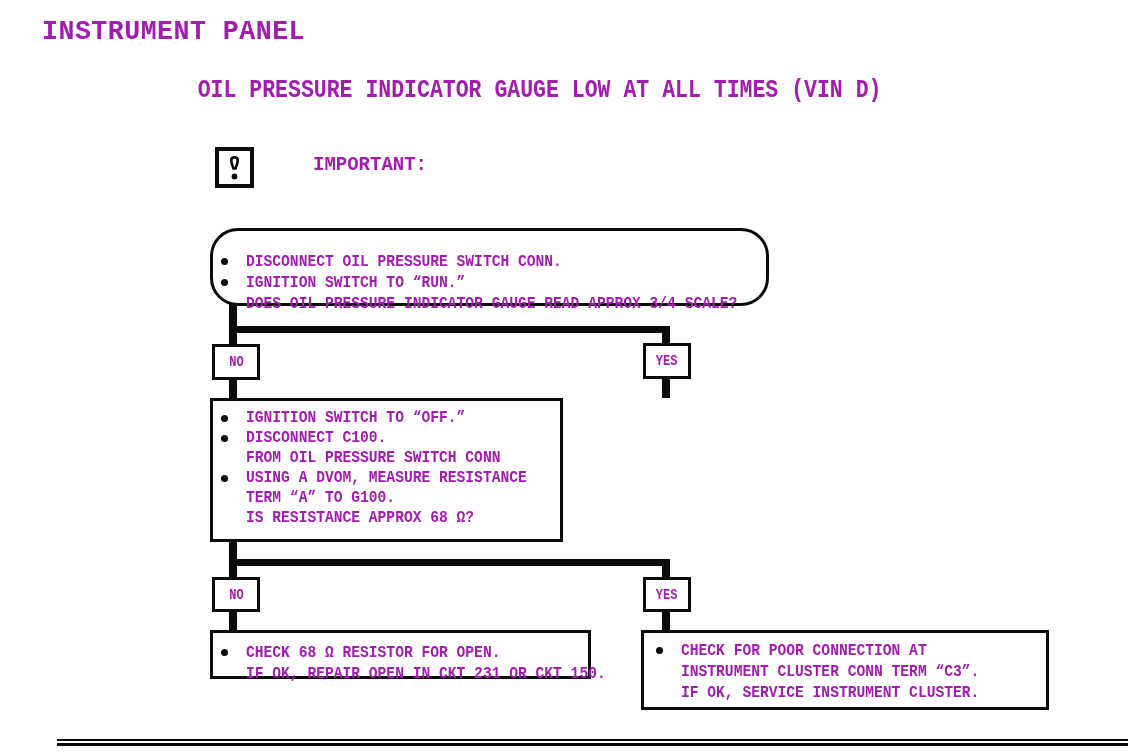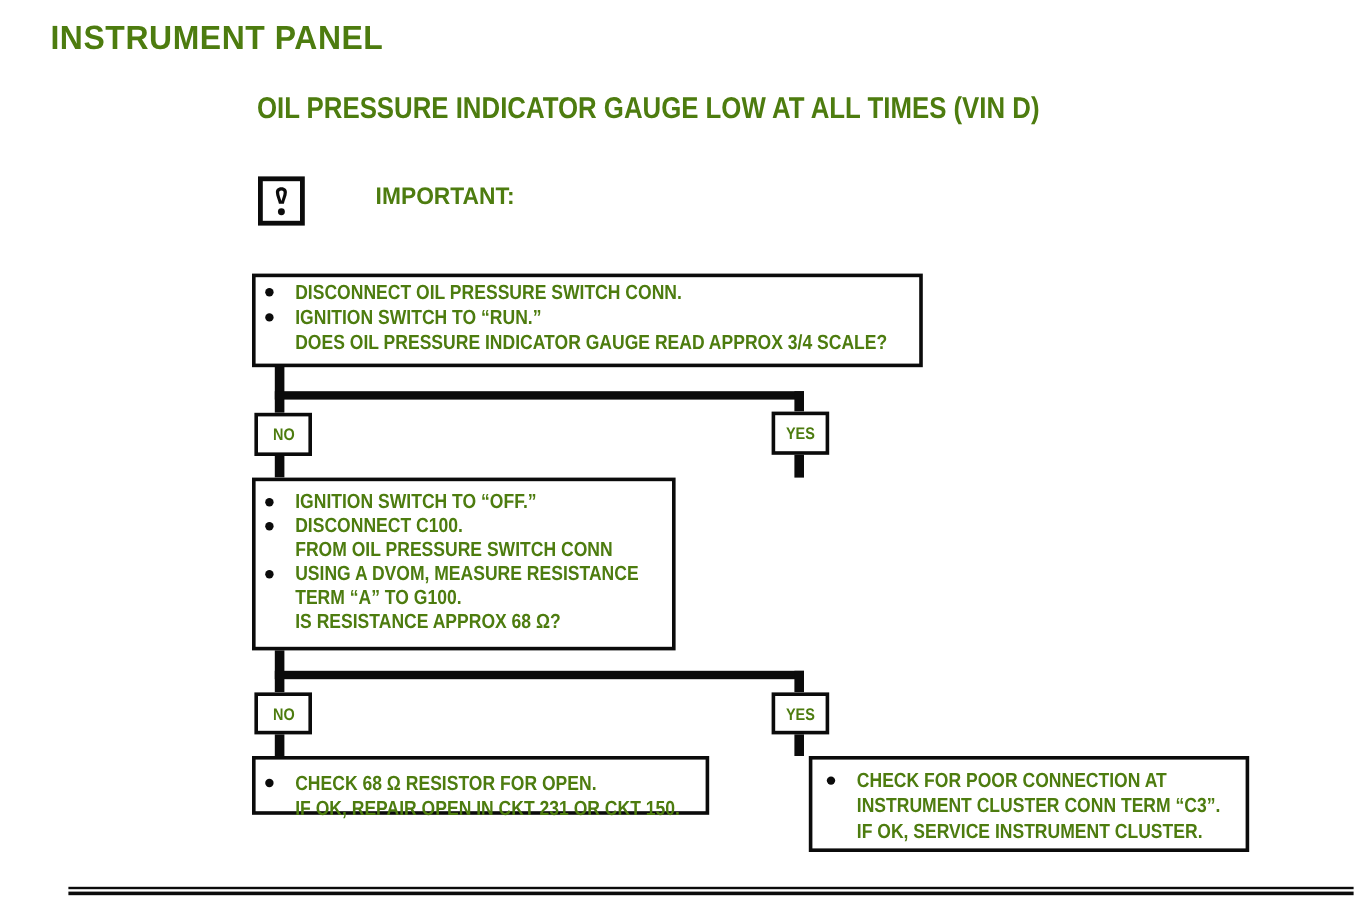--- a/index.html
+++ b/index.html
@@ -1,18 +1,18 @@
 <!DOCTYPE html>
 <html><head>
 <meta charset="utf-8">
 <style>
   html,body { margin:0; padding:0; background:#ffffff; }
   .page {
     position:relative; width:1136px; height:752px; background:#ffffff;
-    font-family:Liberation Sans, sans-serif; font-weight:700; color:#4d7c0f;
+    font-family:Liberation Mono, monospace; font-weight:700; color:#a21caf;
     overflow:hidden;
   }
   .abs { position:absolute; }
   .cond { display:inline-block; transform:scaleX(0.86); transform-origin:0 50%; white-space:nowrap; }
   .cond.center { transform-origin:50% 50%; }
   .fbox { position:absolute; border:3px solid #0b0b0b; background:#ffffff; box-sizing:border-box; }
   .line { display:flex; align-items:flex-start; font-size:17px; line-height:21px; }
   .lh20 .line { line-height:20px; }
   .dot { flex:none; width:7px; height:7px; border-radius:50%; background:#0b0b0b; margin:7px 18px 0 4px; }
   .cont { padding-left:29px; }
@@ -44,21 +44,21 @@
   <div class="icon-box" style="left:215px; top:147px; width:39px; height:41px;">
     <svg width="17" height="26" viewBox="0 0 20 30">
       <path d="M10 1 C6.2 1 4.6 3.4 4.6 5.8 C4.6 9.6 6.9 13.6 7.6 17 L12.4 17 C13.1 13.6 15.4 9.6 15.4 5.8 C15.4 3.4 13.8 1 10 1 Z M10 4.2 C11.5 4.2 12.2 5.2 12.2 6.1 C12.2 8.5 10.9 11.6 10 14.3 C9.1 11.6 7.8 8.5 7.8 6.1 C7.8 5.2 8.5 4.2 10 4.2 Z" fill="#0b0b0b"></path>
       <circle cx="10" cy="25" r="3.4" fill="#0b0b0b"></circle>
     </svg>
   </div>
   <div class="abs" style="left:265px; top:153px; font-size:20px;margin-left:48px;">
     <span class="cond" style="transform:scaleX(0.95);">IMPORTANT:</span>
   </div>
 
-  <div class="fbox" style="left:210px; top:228px; width:559px; height:78px; padding:2px 8px 0 4px;">
+  <div class="fbox" style="left:210px; top:228px; width:559px; height:78px; padding:20px 8px 0 4px;border-radius:28px;">
     <div class="line">
       <span class="dot"></span>
       <span class="cond">DISCONNECT OIL PRESSURE SWITCH CONN.</span>
     </div>
     <div class="line">
       <span class="dot"></span>
       <span class="cond">IGNITION SWITCH TO “RUN.”</span>
     </div>
     <div class="line cont">
       <span class="cond">DOES OIL PRESSURE INDICATOR GAUGE READ APPROX 3/4 SCALE?</span>
@@ -121,21 +121,21 @@
   <div class="fbox" style="left:210px; top:630px; width:381px; height:49px; padding:9px 6px 0 4px;">
     <div class="line">
       <span class="dot"></span>
       <span class="cond">CHECK 68 Ω RESISTOR FOR OPEN.</span>
     </div>
     <div class="line cont">
       <span class="cond">IF OK, REPAIR OPEN IN CKT 231 OR CKT 150.</span>
     </div>
   </div>
 
-  <div class="fbox" style="left:641px; top:630px; width:367px; height:80px; padding:7px 6px 0 8px;margin-left:33px;">
+  <div class="fbox" style="left:641px; top:630px; width:408px; height:80px; padding:7px 6px 0 8px;">
     <div class="line">
       <span class="dot"></span>
       <span class="cond">CHECK FOR POOR CONNECTION AT</span>
     </div>
     <div class="line cont">
       <span class="cond">INSTRUMENT CLUSTER CONN TERM “C3”.</span>
     </div>
     <div class="line cont">
       <span class="cond">IF OK, SERVICE INSTRUMENT CLUSTER.</span>
     </div>

